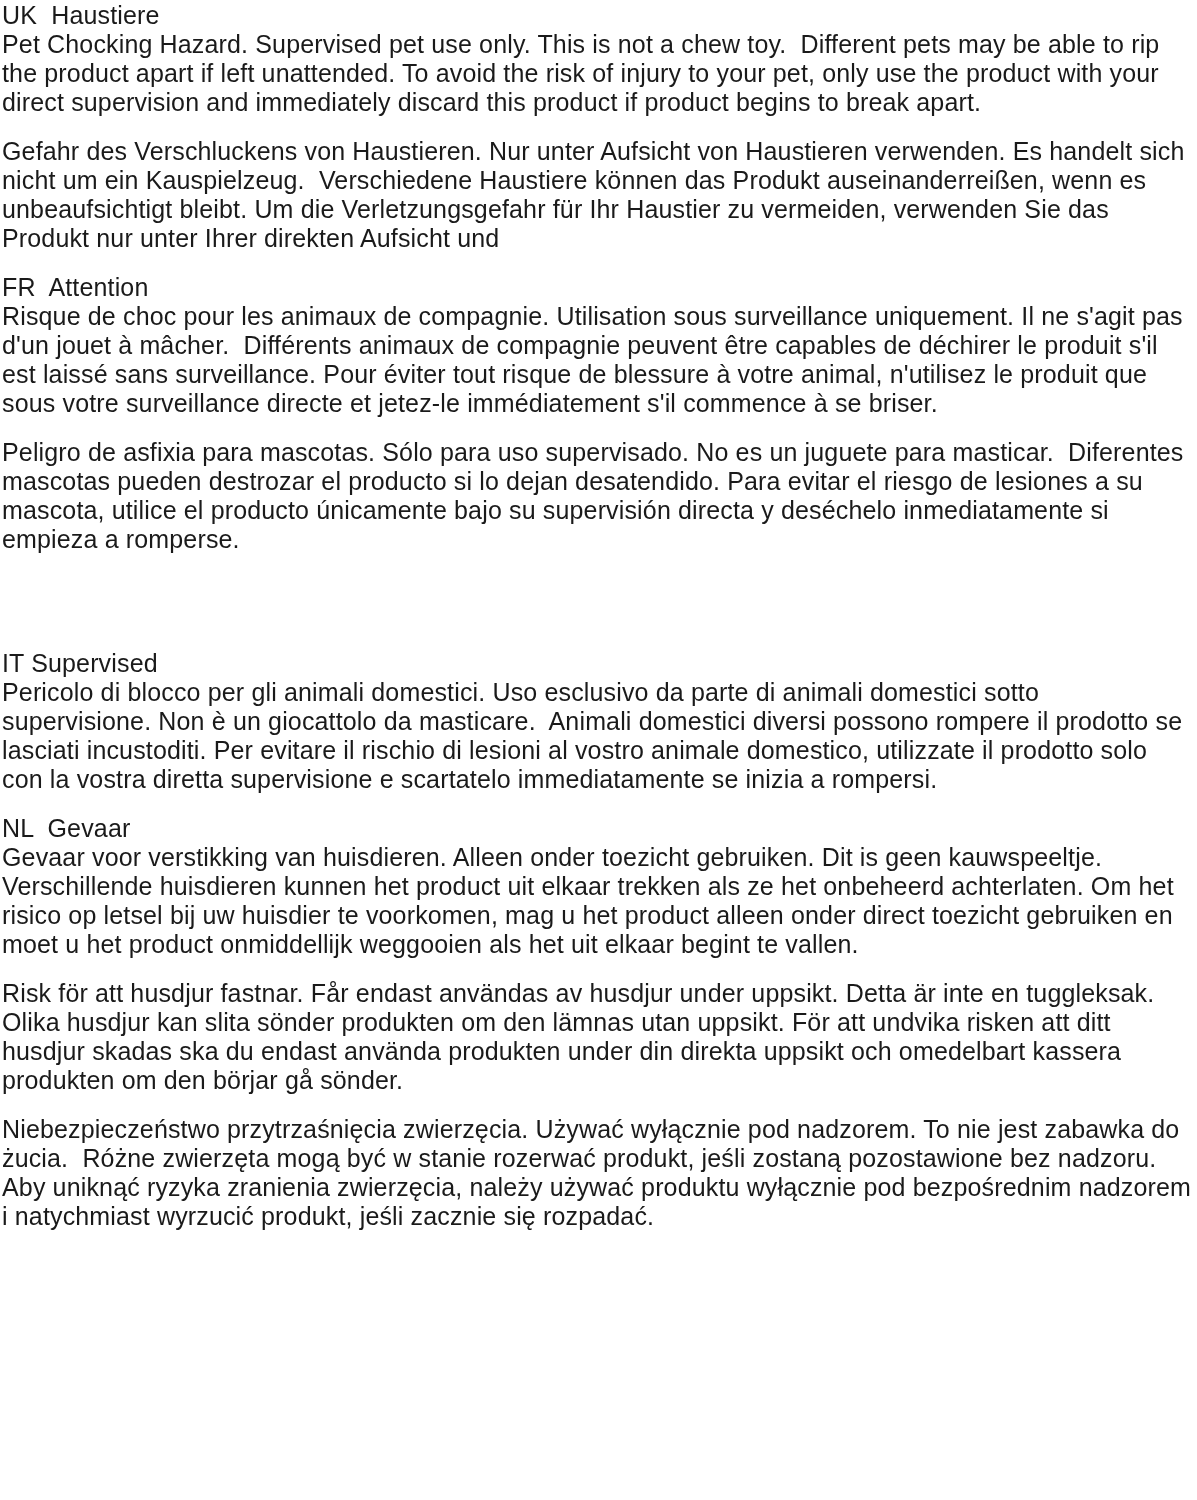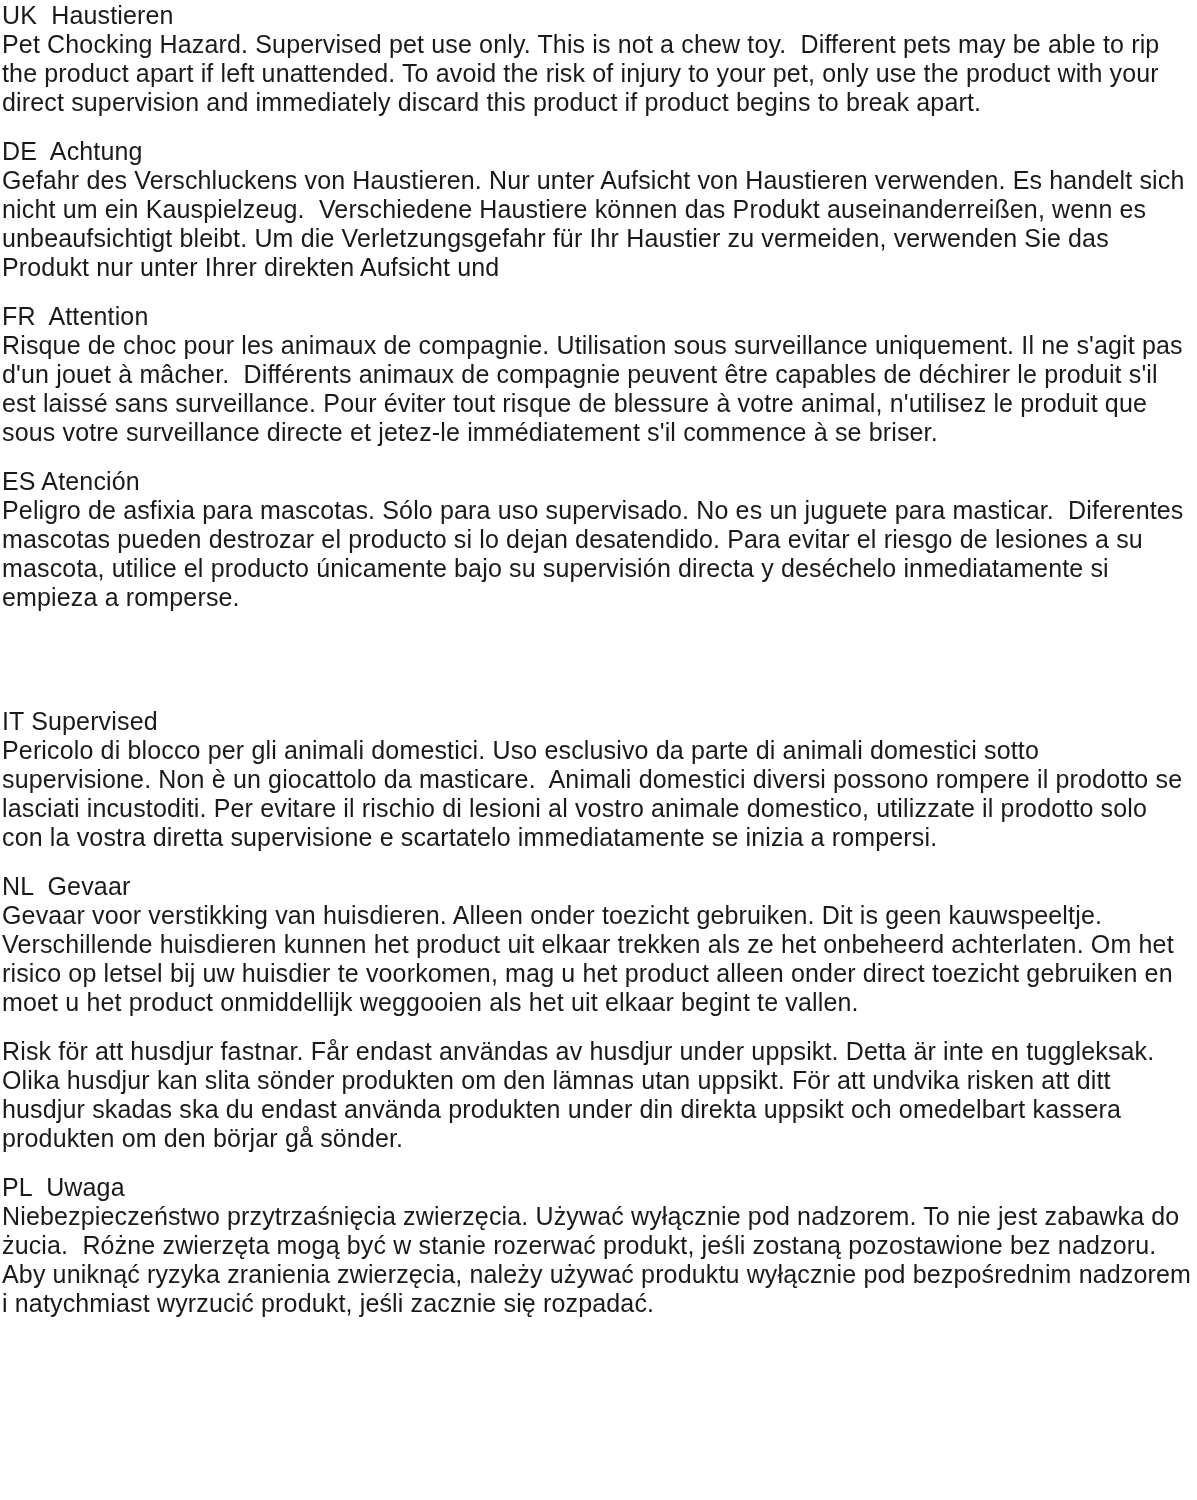--- a/index.html
+++ b/index.html
@@ -38,51 +38,48 @@
     white-space: pre-wrap;       
     overflow-wrap: break-word;
   }
 </style>
 </head>
 <body>
 
 <main>
 
   <section class="warning-section">
-    <h2 class="section-heading">UK  Haustieren</h2>
+    <h2 class="section-heading">UK  Haustiere</h2>
     <p class="section-body">Pet Chocking Hazard. Supervised pet use only. This is not a chew toy.  Different pets may be able to rip the product apart if left unattended. To avoid the risk of injury to your pet, only use the product with your direct supervision and immediately discard this product if product begins to break apart.</p>
   </section>
 
   <section class="warning-section">
-    <h2 class="section-heading">DE  Achtung</h2>
     <p class="section-body">Gefahr des Verschluckens von Haustieren. Nur unter Aufsicht von Haustieren verwenden. Es handelt sich nicht um ein Kauspielzeug.  Verschiedene Haustiere können das Produkt auseinanderreißen, wenn es unbeaufsichtigt bleibt. Um die Verletzungsgefahr für Ihr Haustier zu vermeiden, verwenden Sie das Produkt nur unter Ihrer direkten Aufsicht und</p>
   </section>
 
   <section class="warning-section">
     <h2 class="section-heading">FR  Attention</h2>
     <p class="section-body">Risque de choc pour les animaux de compagnie. Utilisation sous surveillance uniquement. Il ne s'agit pas d'un jouet à mâcher.  Différents animaux de compagnie peuvent être capables de déchirer le produit s'il est laissé sans surveillance. Pour éviter tout risque de blessure à votre animal, n'utilisez le produit que sous votre surveillance directe et jetez-le immédiatement s'il commence à se briser.</p>
   </section>
 
   <section class="warning-section gap-after">
-    <h2 class="section-heading">ES Atención</h2>
     <p class="section-body">Peligro de asfixia para mascotas. Sólo para uso supervisado. No es un juguete para masticar.  Diferentes mascotas pueden destrozar el producto si lo dejan desatendido. Para evitar el riesgo de lesiones a su mascota, utilice el producto únicamente bajo su supervisión directa y deséchelo inmediatamente si empieza a romperse.</p>
   </section>
 
   <section class="warning-section">
     <h2 class="section-heading">IT Supervised</h2>
     <p class="section-body">Pericolo di blocco per gli animali domestici. Uso esclusivo da parte di animali domestici sotto supervisione. Non è un giocattolo da masticare.  Animali domestici diversi possono rompere il prodotto se lasciati incustoditi. Per evitare il rischio di lesioni al vostro animale domestico, utilizzate il prodotto solo con la vostra diretta supervisione e scartatelo immediatamente se inizia a rompersi.</p>
   </section>
 
   <section class="warning-section">
     <h2 class="section-heading">NL  Gevaar</h2>
     <p class="section-body">Gevaar voor verstikking van huisdieren. Alleen onder toezicht gebruiken. Dit is geen kauwspeeltje.  Verschillende huisdieren kunnen het product uit elkaar trekken als ze het onbeheerd achterlaten. Om het risico op letsel bij uw huisdier te voorkomen, mag u het product alleen onder direct toezicht gebruiken en moet u het product onmiddellijk weggooien als het uit elkaar begint te vallen.</p>
   </section>
 
   <section class="warning-section">
     <p class="section-body">Risk för att husdjur fastnar. Får endast användas av husdjur under uppsikt. Detta är inte en tuggleksak.  Olika husdjur kan slita sönder produkten om den lämnas utan uppsikt. För att undvika risken att ditt husdjur skadas ska du endast använda produkten under din direkta uppsikt och omedelbart kassera produkten om den börjar gå sönder.</p>
   </section>
 
   <section class="warning-section">
-    <h2 class="section-heading">PL  Uwaga</h2>
     <p class="section-body">Niebezpieczeństwo przytrzaśnięcia zwierzęcia. Używać wyłącznie pod nadzorem. To nie jest zabawka do żucia.  Różne zwierzęta mogą być w stanie rozerwać produkt, jeśli zostaną pozostawione bez nadzoru. Aby uniknąć ryzyka zranienia zwierzęcia, należy używać produktu wyłącznie pod bezpośrednim nadzorem i natychmiast wyrzucić produkt, jeśli zacznie się rozpadać.</p>
   </section>
 
 </main>
 
 </body></html>

